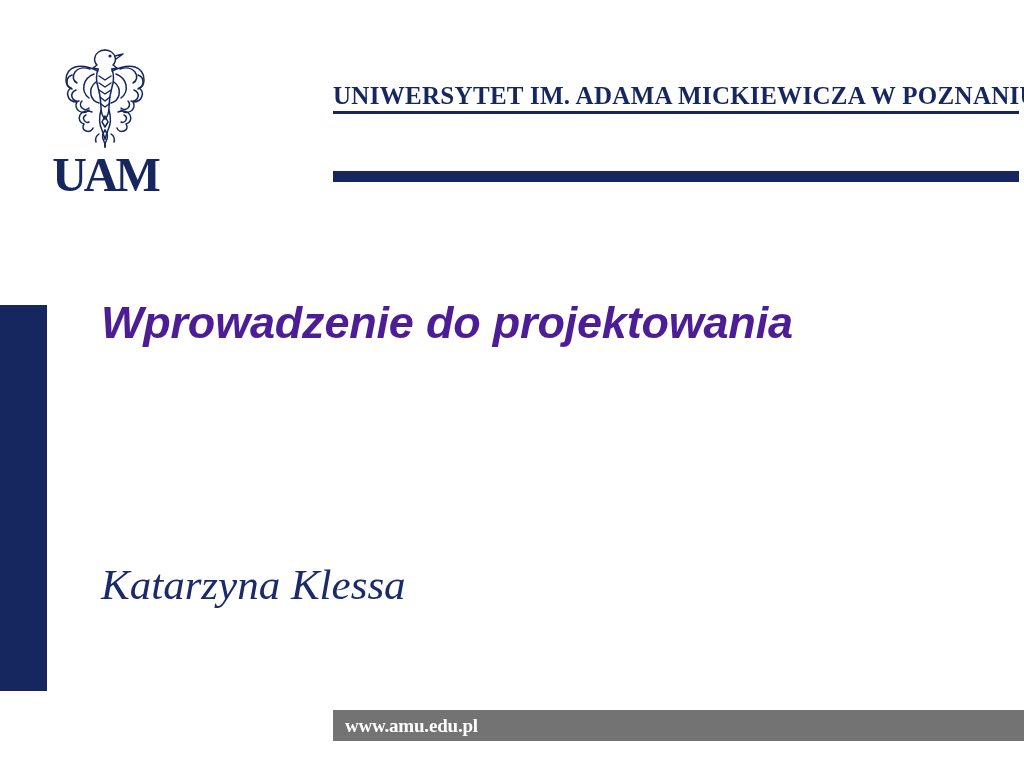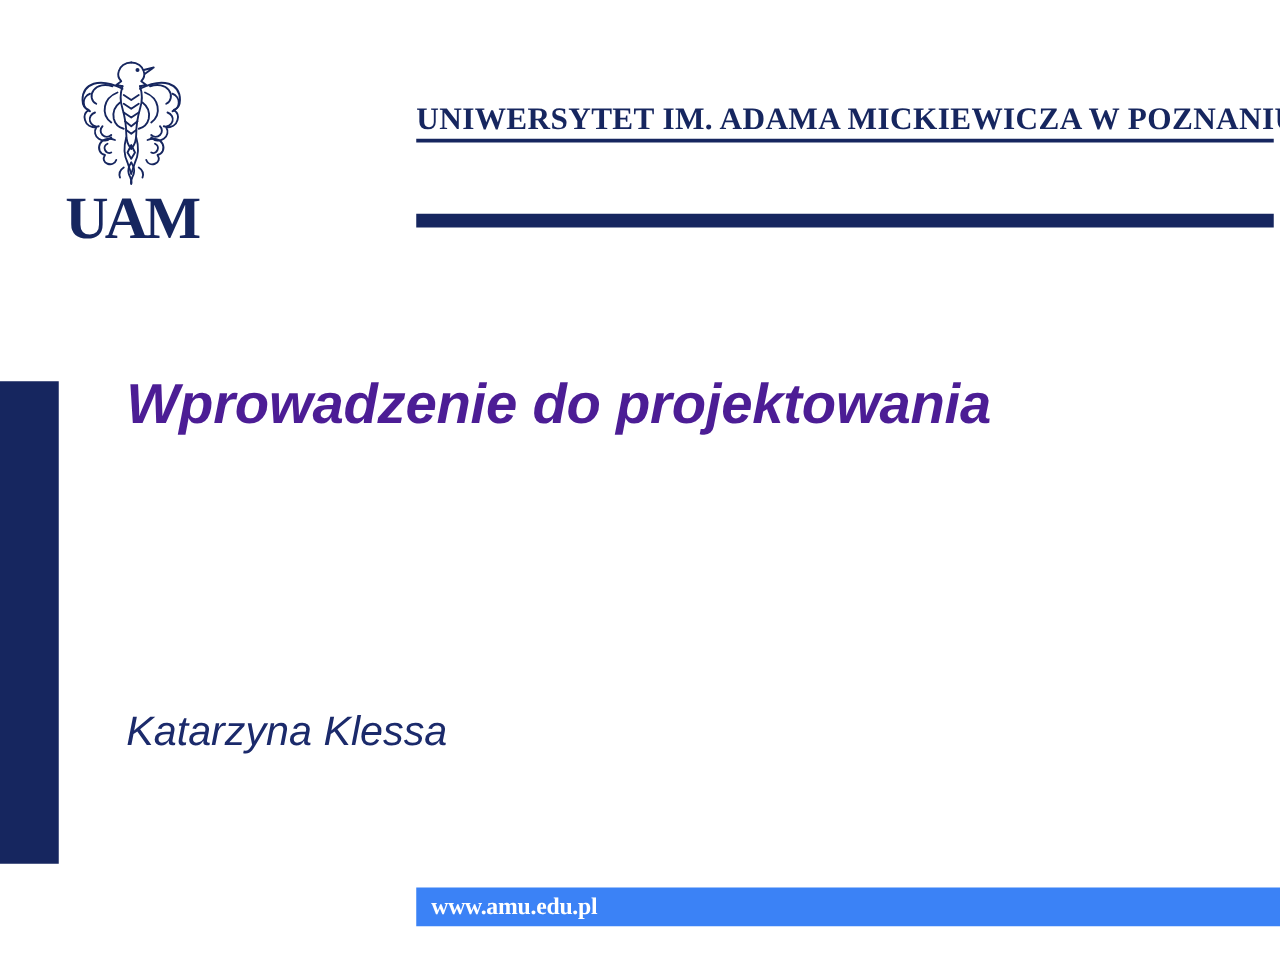--- a/index.html
+++ b/index.html
@@ -116,37 +116,37 @@
   .slide-title .line {
     display: block;
     white-space: nowrap;
   }
 
   .slide-author {
     position: absolute;
     left: 101px;
     top: 565px;
     width: 600px;
-    font-family: Liberation Sans, sans-serif;
+    font-family: Liberation Serif, serif;
     font-weight: 400;
     font-style: italic;
-    font-size: 33px;
+    font-size: 43px;
     line-height: 40px;
     color: #1b2a6b;
     white-space: nowrap;
   }
 
   
   .footer-bar {
     position: absolute;
     left: 333px;
     top: 710px;
     width: 691px;
     height: 31px;
-    background: #3b82f6;
+    background: #737373;
   }
   .footer-url {
     position: absolute;
     left: 12px;
     top: 4px;
     font-family: "Liberation Serif", serif;
     font-weight: 700;
     font-size: 19px;
     line-height: 23px;
     color: #ffffff;

